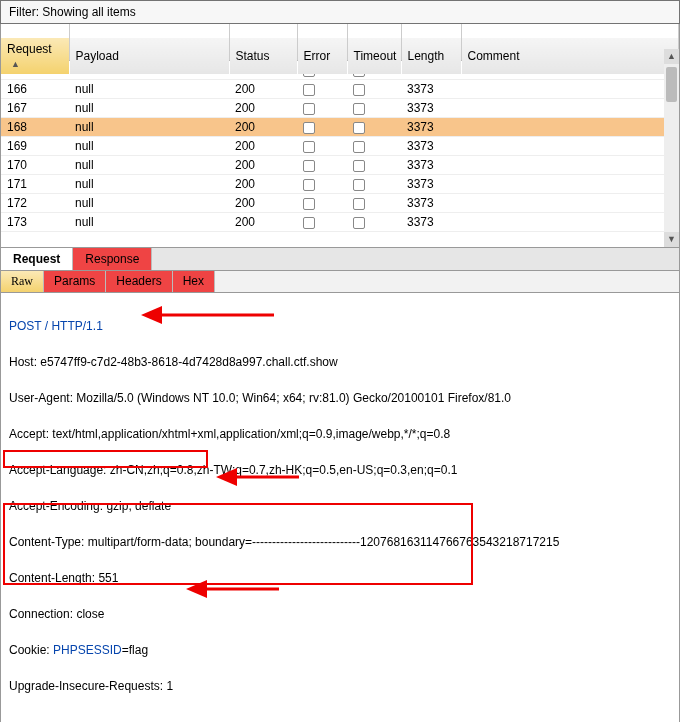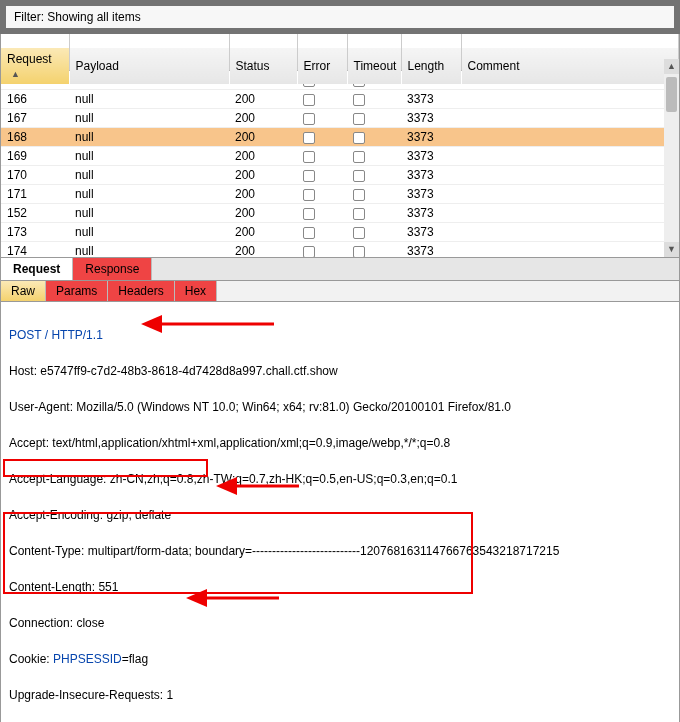--- a/index.html
+++ b/index.html
@@ -4,21 +4,21 @@
 <style>
 * { box-sizing: border-box; margin: 0; padding: 0; }
 body {
   font-family: Arial, Helvetica, sans-serif;
   font-size: 12px;
   background: #fff;
   color: #000;
   width: 680px;
 }
 .filter-bar {
-  border: 6px solid #737373;
+  border: 1px solid #737373;
   padding: 4px 8px;
   background: #f7f7f7;
 }
 .table-wrap {
   border: 1px solid #999;
   border-top: none;
   width: 100%;
   height: 224px;
   overflow: hidden;
   position: relative;
@@ -126,20 +126,21 @@
   background: #f2f2f2;
   position: relative;
 }
 .sub-tabs .tab {
   padding: 3px 10px;
   font-weight: normal;
 }
 .sub-tabs .tab.active {
   background: linear-gradient(#fbe9b6, #f4d26e);
   font-weight: normal;
+  font-family: Liberation Serif, serif;
 }
 .raw-content {
   border: 1px solid #999;
   border-top: none;
   padding: 6px 8px;
   font-family: Arial, Helvetica, sans-serif;
   font-size: 12px;
   line-height: 1.5;
   white-space: pre-wrap;
   word-break: break-all;
@@ -250,39 +251,30 @@
         <tr>
           <td>171</td>
           <td>null</td>
           <td>200</td>
           <td><span class="ckbx"></span></td>
           <td><span class="ckbx"></span></td>
           <td>3373</td>
           <td></td>
         </tr>
         <tr>
-          <td>152</td>
+          <td>172</td>
           <td>null</td>
           <td>200</td>
           <td><span class="ckbx"></span></td>
           <td><span class="ckbx"></span></td>
           <td>3373</td>
           <td></td>
         </tr>
         <tr>
           <td>173</td>
-          <td>null</td>
-          <td>200</td>
-          <td><span class="ckbx"></span></td>
-          <td><span class="ckbx"></span></td>
-          <td>3373</td>
-          <td></td>
-        </tr>
-        <tr>
-          <td>174</td>
           <td>null</td>
           <td>200</td>
           <td><span class="ckbx"></span></td>
           <td><span class="ckbx"></span></td>
           <td>3373</td>
           <td></td>
         </tr>
       </tbody>
   </table>
   <div class="scrollbar-v">

